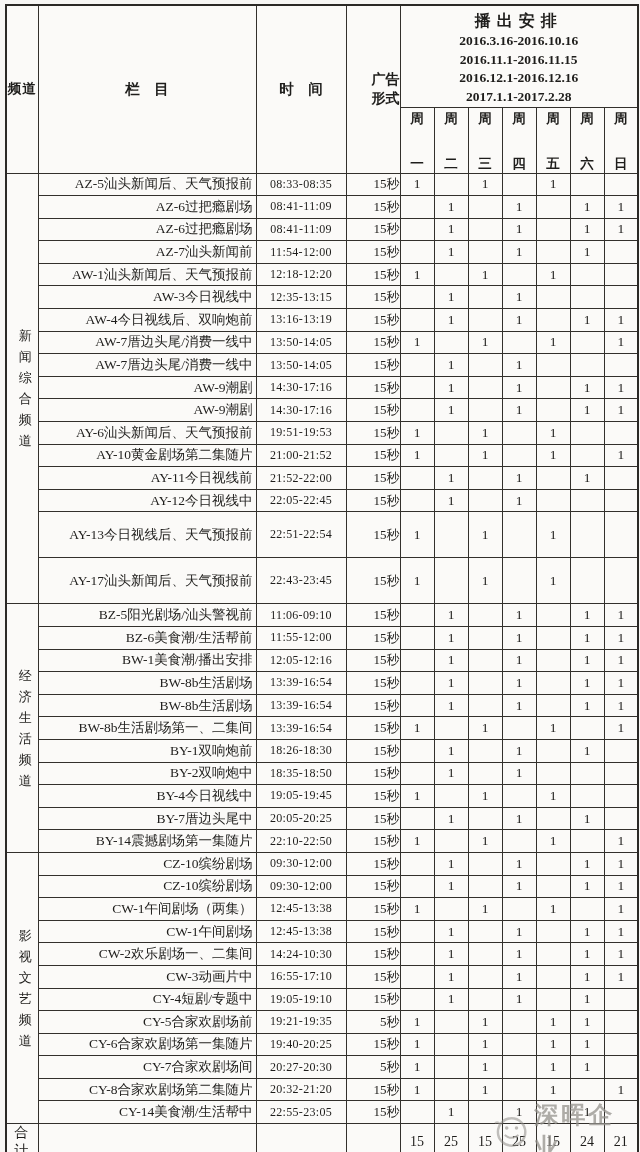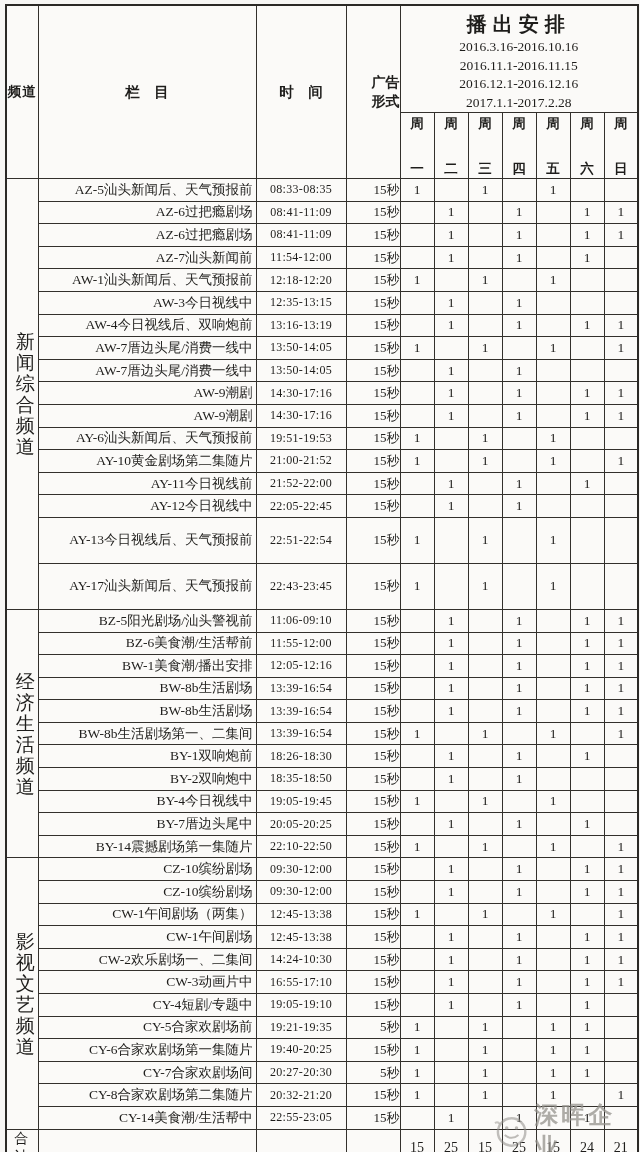--- a/index.html
+++ b/index.html
@@ -24,29 +24,29 @@
     font-weight:normal;
     overflow:hidden;
   }
   table{border:2px solid #2b2926;}
   
   thead th{font-weight:bold;}
   .hdr-main{height:102px;font-size:14.5px;}
   .ch-h{font-size:13.5px;letter-spacing:1px;}
   .ad-h div{line-height:19px;font-size:14px;text-align:right;}
   .sched-h{vertical-align:top;}
-  .sched-title{font-size:20px;letter-spacing:6px;padding-top:5px;text-align:center;}
-  .date-ranges div{font-size:13.5px;line-height:18.5px;text-align:center;font-weight:normal;}
+  .sched-title{font-size:16px;letter-spacing:6px;padding-top:5px;text-align:center;}
+  .date-ranges div{font-size:13.5px;line-height:18.5px;text-align:center;font-weight:bold;}
   .day-h{height:64px;vertical-align:top;}
   .day-h .dwrap{display:flex;flex-direction:column;justify-content:space-between;height:60px;padding:3px 0 2px 0;}
   .day-h span{display:block;text-align:center;font-size:13.5px;line-height:15px;}
   
   tbody tr{height:22.6px;}
   tbody tr.tall{height:46px;}
-  .channel-cell{text-align:center;vertical-align:middle;font-size:19px;padding-left:6px;}
+  .channel-cell{text-align:center;vertical-align:middle;font-size:13px;padding-left:6px;}
   .channel-cell div{line-height:21px;}
   .program-cell{
     text-align:right;padding:1px 3px 1px 8px;
     font-size:13.5px;line-height:16px;
   }
   .time-cell{text-align:center;font-size:12px;letter-spacing:0.3px;}
   .ad-cell{text-align:right;font-size:13px;}
   .day-cell{text-align:center;font-size:13.5px;}
   
   .totals{height:26px;}

